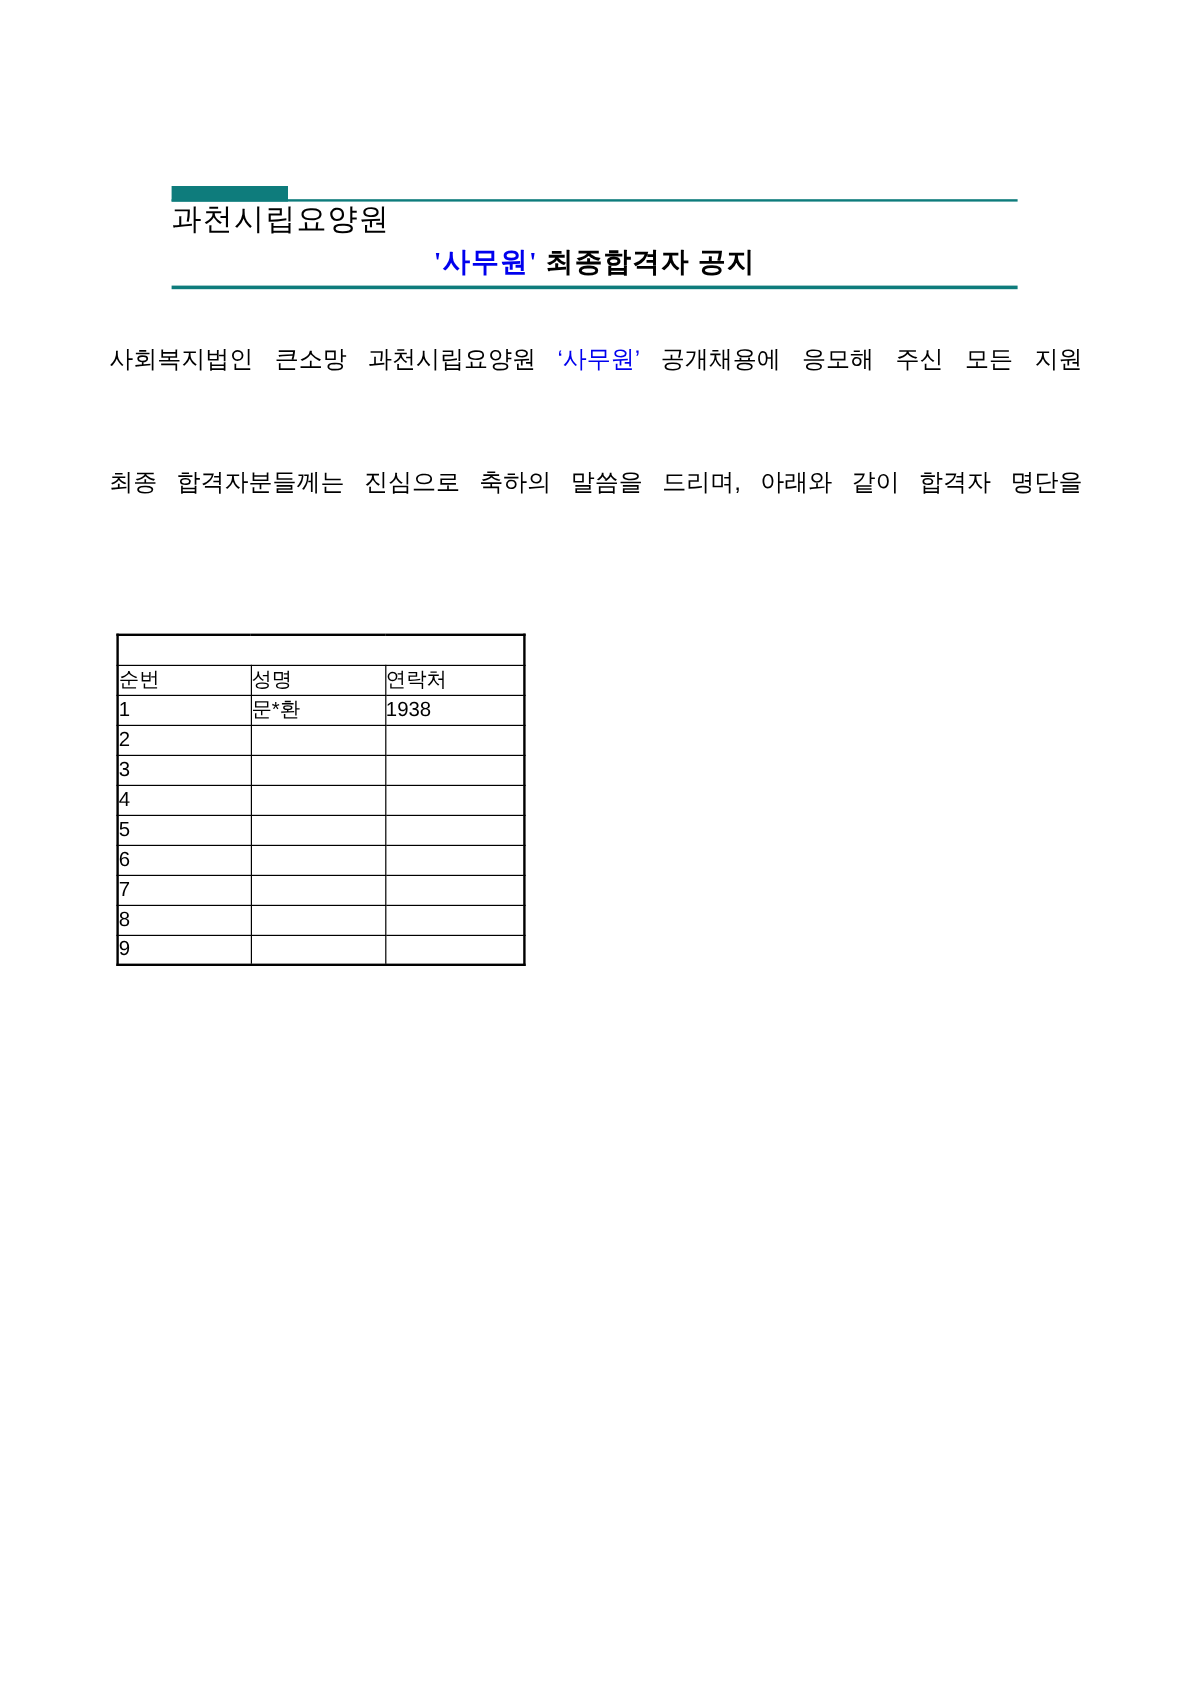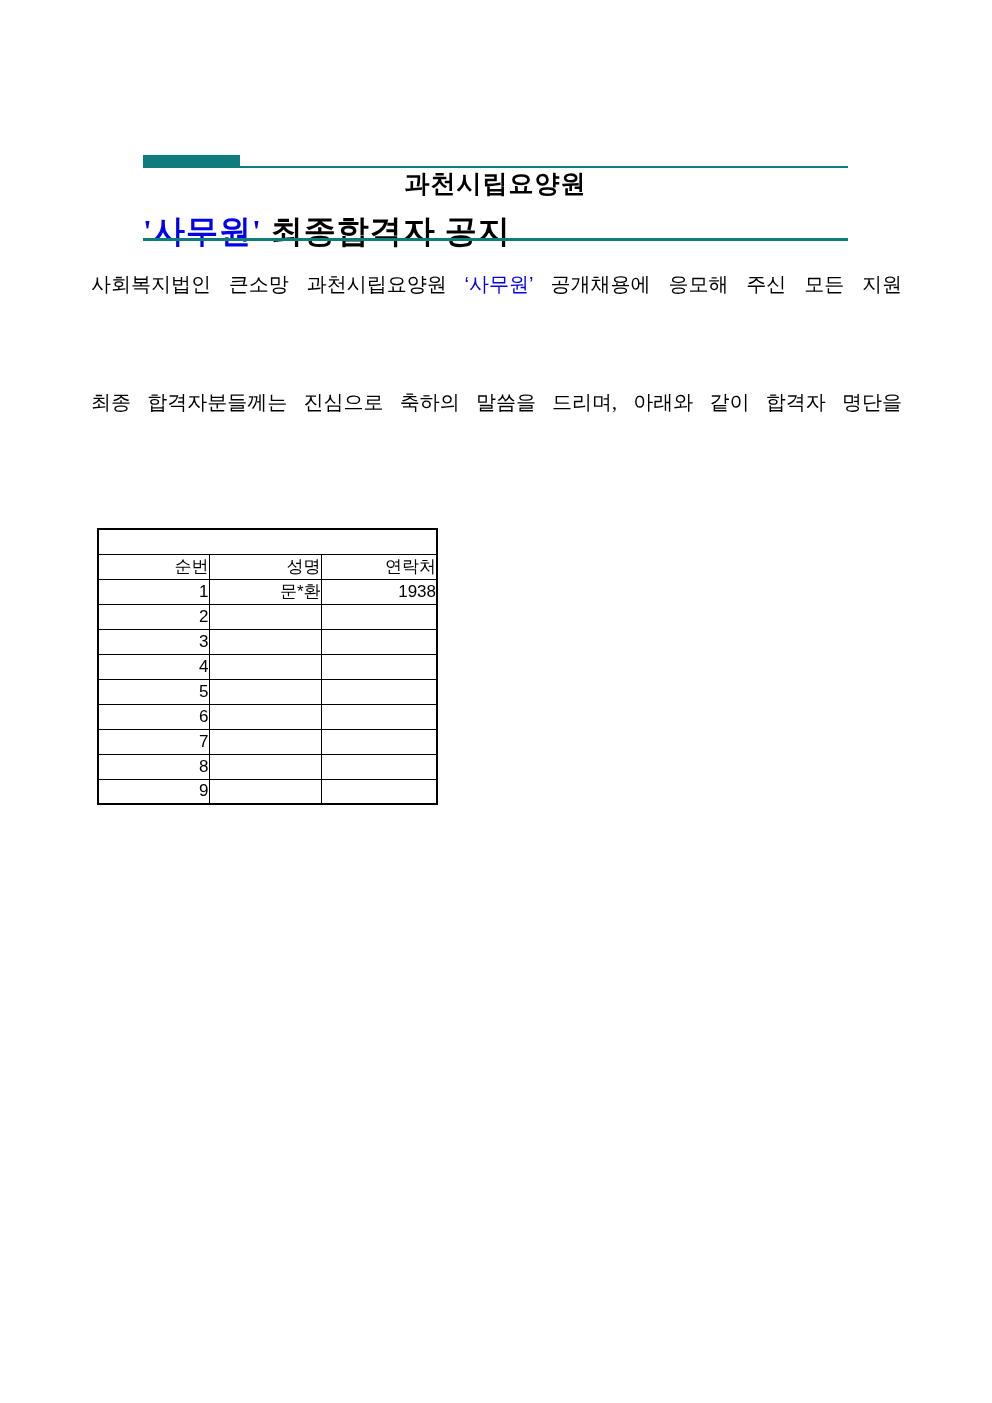--- a/index.html
+++ b/index.html
@@ -31,76 +31,74 @@
     left: 143px; top: 238px;
     width: 705px; height: 3px;
     background: #0e7c7c;
   }
 
   
   .doc-title {
     position: absolute;
     left: 143px; top: 169px;
     width: 705px;
-    text-align: center;
     font-family: "Liberation Serif", "DejaVu Serif", serif;
     font-size: 25px;
-    font-weight: bold;
+    font-weight: normal;
     line-height: 30px;
     letter-spacing: 1px;
   }
   .doc-subtitle {
     position: absolute;
     left: 143px; top: 203px;
     width: 705px;
-    text-align: left;
+    text-align: center;
     font-family: "Liberation Serif", "DejaVu Serif", serif;
-    font-size: 32px;
+    font-size: 23px;
     font-weight: bold;
     line-height: 32px;
     letter-spacing: 1px;
-    margin-top: 12px;
   }
   .blue-text { color: #0000ee; }
 
   
   .body-line {
     position: absolute;
     left: 91px;
     width: 811px;
     font-family: "Liberation Sans", "DejaVu Sans", sans-serif;
     font-size: 20px;
     line-height: 24px;
     word-spacing: 6px;
     white-space: nowrap;
   }
   .body-line.justified {
     white-space: normal;
     text-align: justify;
     text-align-last: justify;
   }
-  .p1-l1 { top: 272px; }
+  .p1-l1 { top: 288px; }
   .p1-l2 { top: 325px; }
-  .p2-l1 { top: 390px; font-family: Liberation Serif, serif; }
+  .p2-l1 { top: 390px; }
   .p2-l2 { top: 429px; }
 
   
   .results-table {
     position: absolute;
     left: 97px; top: 528px;
     border-collapse: collapse;
     table-layout: fixed;
     font-family: "Liberation Sans", "DejaVu Sans", sans-serif;
     font-size: 17px;
     border: 2px solid #000000;
   }
   .results-table td, .results-table th {
     border: 1px solid #000000;
     height: 25px;
-    text-align: right;
+    text-align: left;
     vertical-align: middle;
     font-weight: normal;
     padding: 0;
     overflow: hidden;
   }
   .col-no      { width: 111px; }
   .col-name    { width: 112px; margin-left: 48px; }
   .col-contact { width: 116px; }
   .row-bold td { font-weight: bold; }
 </style>

